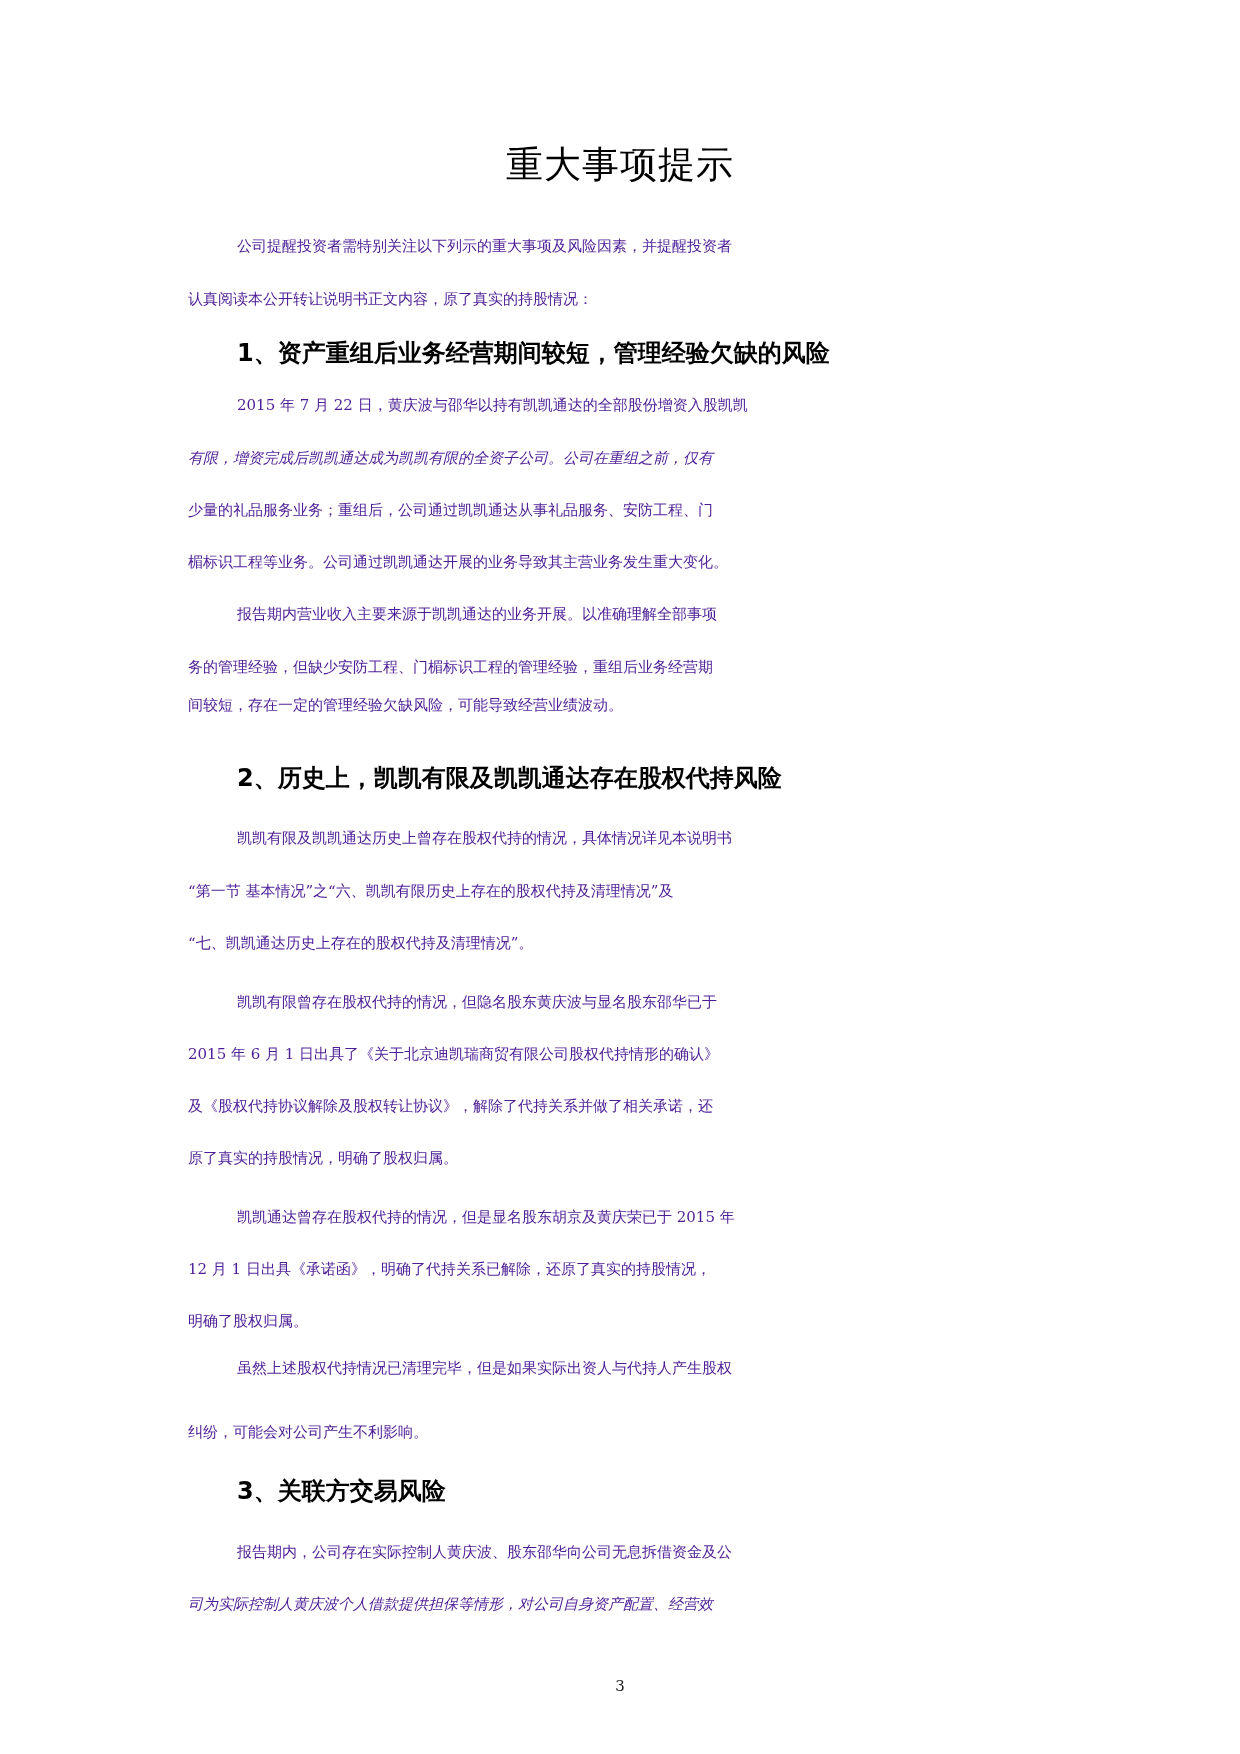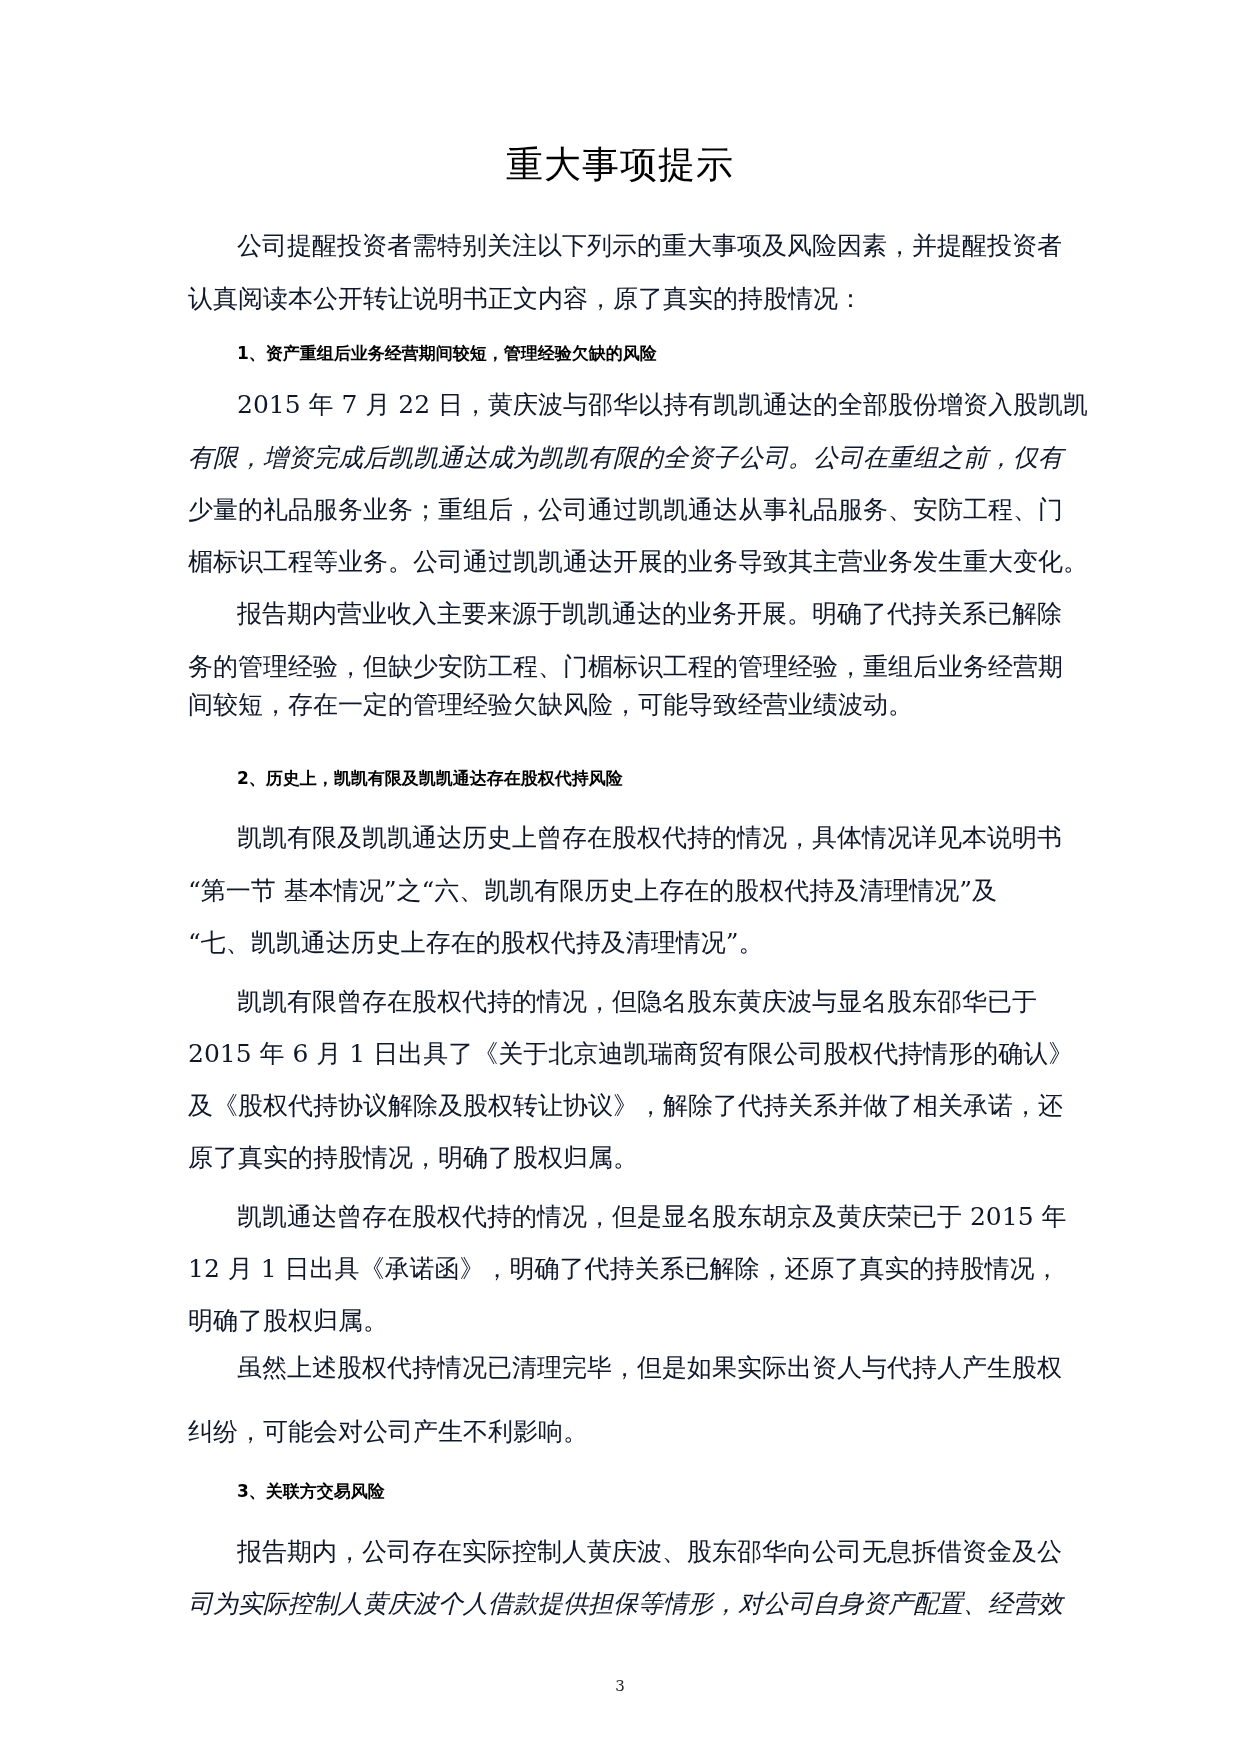--- a/index.html
+++ b/index.html
@@ -32,34 +32,34 @@
       font-size: 37px;
       line-height: 50px;
       font-weight: normal;
       letter-spacing: 1px;
       color: #000;
     }
     .line {
       position: absolute;
       left: 188px;
       white-space: nowrap;
-      font-size: 25px;
+      font-size: 15px;
       line-height: 32px;
-      color: #0f172a;
+      color: #4c1d95;
     }
     .line.indent {
       left: 237px;
     }
     .heading {
       position: absolute;
       left: 237px;
       white-space: nowrap;
       font-family: "DejaVu Sans", "Liberation Sans", sans-serif;
       font-weight: bold;
-      font-size: 17px;
+      font-size: 24px;
       line-height: 32px;
       color: #000;
     }
     .page-number {
       position: absolute;
       left: 0;
       width: 1240px;
       top: 1628px;
       text-align: center;
       font-size: 15px;
@@ -77,21 +77,21 @@
   <div class="line indent" style="top:230px;">公司提醒投资者需特别关注以下列示的重大事项及风险因素，并提醒投资者</div>
   <div class="line" style="top:283px;">认真阅读本公开转让说明书正文内容，原了真实的持股情况：</div>
 
   <div class="heading" style="top:337px;">1、资产重组后业务经营期间较短，管理经验欠缺的风险</div>
 
   <div class="line indent" style="top:389px;">2015 年 7 月 22 日，黄庆波与邵华以持有凯凯通达的全部股份增资入股凯凯</div>
   <div class="line" style="top:442px;font-style:italic;">有限，增资完成后凯凯通达成为凯凯有限的全资子公司。公司在重组之前，仅有</div>
   <div class="line" style="top:494px;">少量的礼品服务业务；重组后，公司通过凯凯通达从事礼品服务、安防工程、门</div>
   <div class="line" style="top:546px;">楣标识工程等业务。公司通过凯凯通达开展的业务导致其主营业务发生重大变化。</div>
 
-  <div class="line indent" style="top:598px;">报告期内营业收入主要来源于凯凯通达的业务开展。明确了代持关系已解除</div>
+  <div class="line indent" style="top:598px;">报告期内营业收入主要来源于凯凯通达的业务开展。以准确理解全部事项</div>
   <div class="line" style="top:651px;">务的管理经验，但缺少安防工程、门楣标识工程的管理经验，重组后业务经营期</div>
   <div class="line" style="top:689px;text-align:center;">间较短，存在一定的管理经验欠缺风险，可能导致经营业绩波动。</div>
 
   <div class="heading" style="top:762px;">2、历史上，凯凯有限及凯凯通达存在股权代持风险</div>
 
   <div class="line indent" style="top:822px;">凯凯有限及凯凯通达历史上曾存在股权代持的情况，具体情况详见本说明书</div>
   <div class="line" style="top:875px;">“第一节  基本情况”之“六、凯凯有限历史上存在的股权代持及清理情况”及</div>
   <div class="line" style="top:927px;">“七、凯凯通达历史上存在的股权代持及清理情况”。</div>
 
   <div class="line indent" style="top:986px;">凯凯有限曾存在股权代持的情况，但隐名股东黄庆波与显名股东邵华已于</div>

